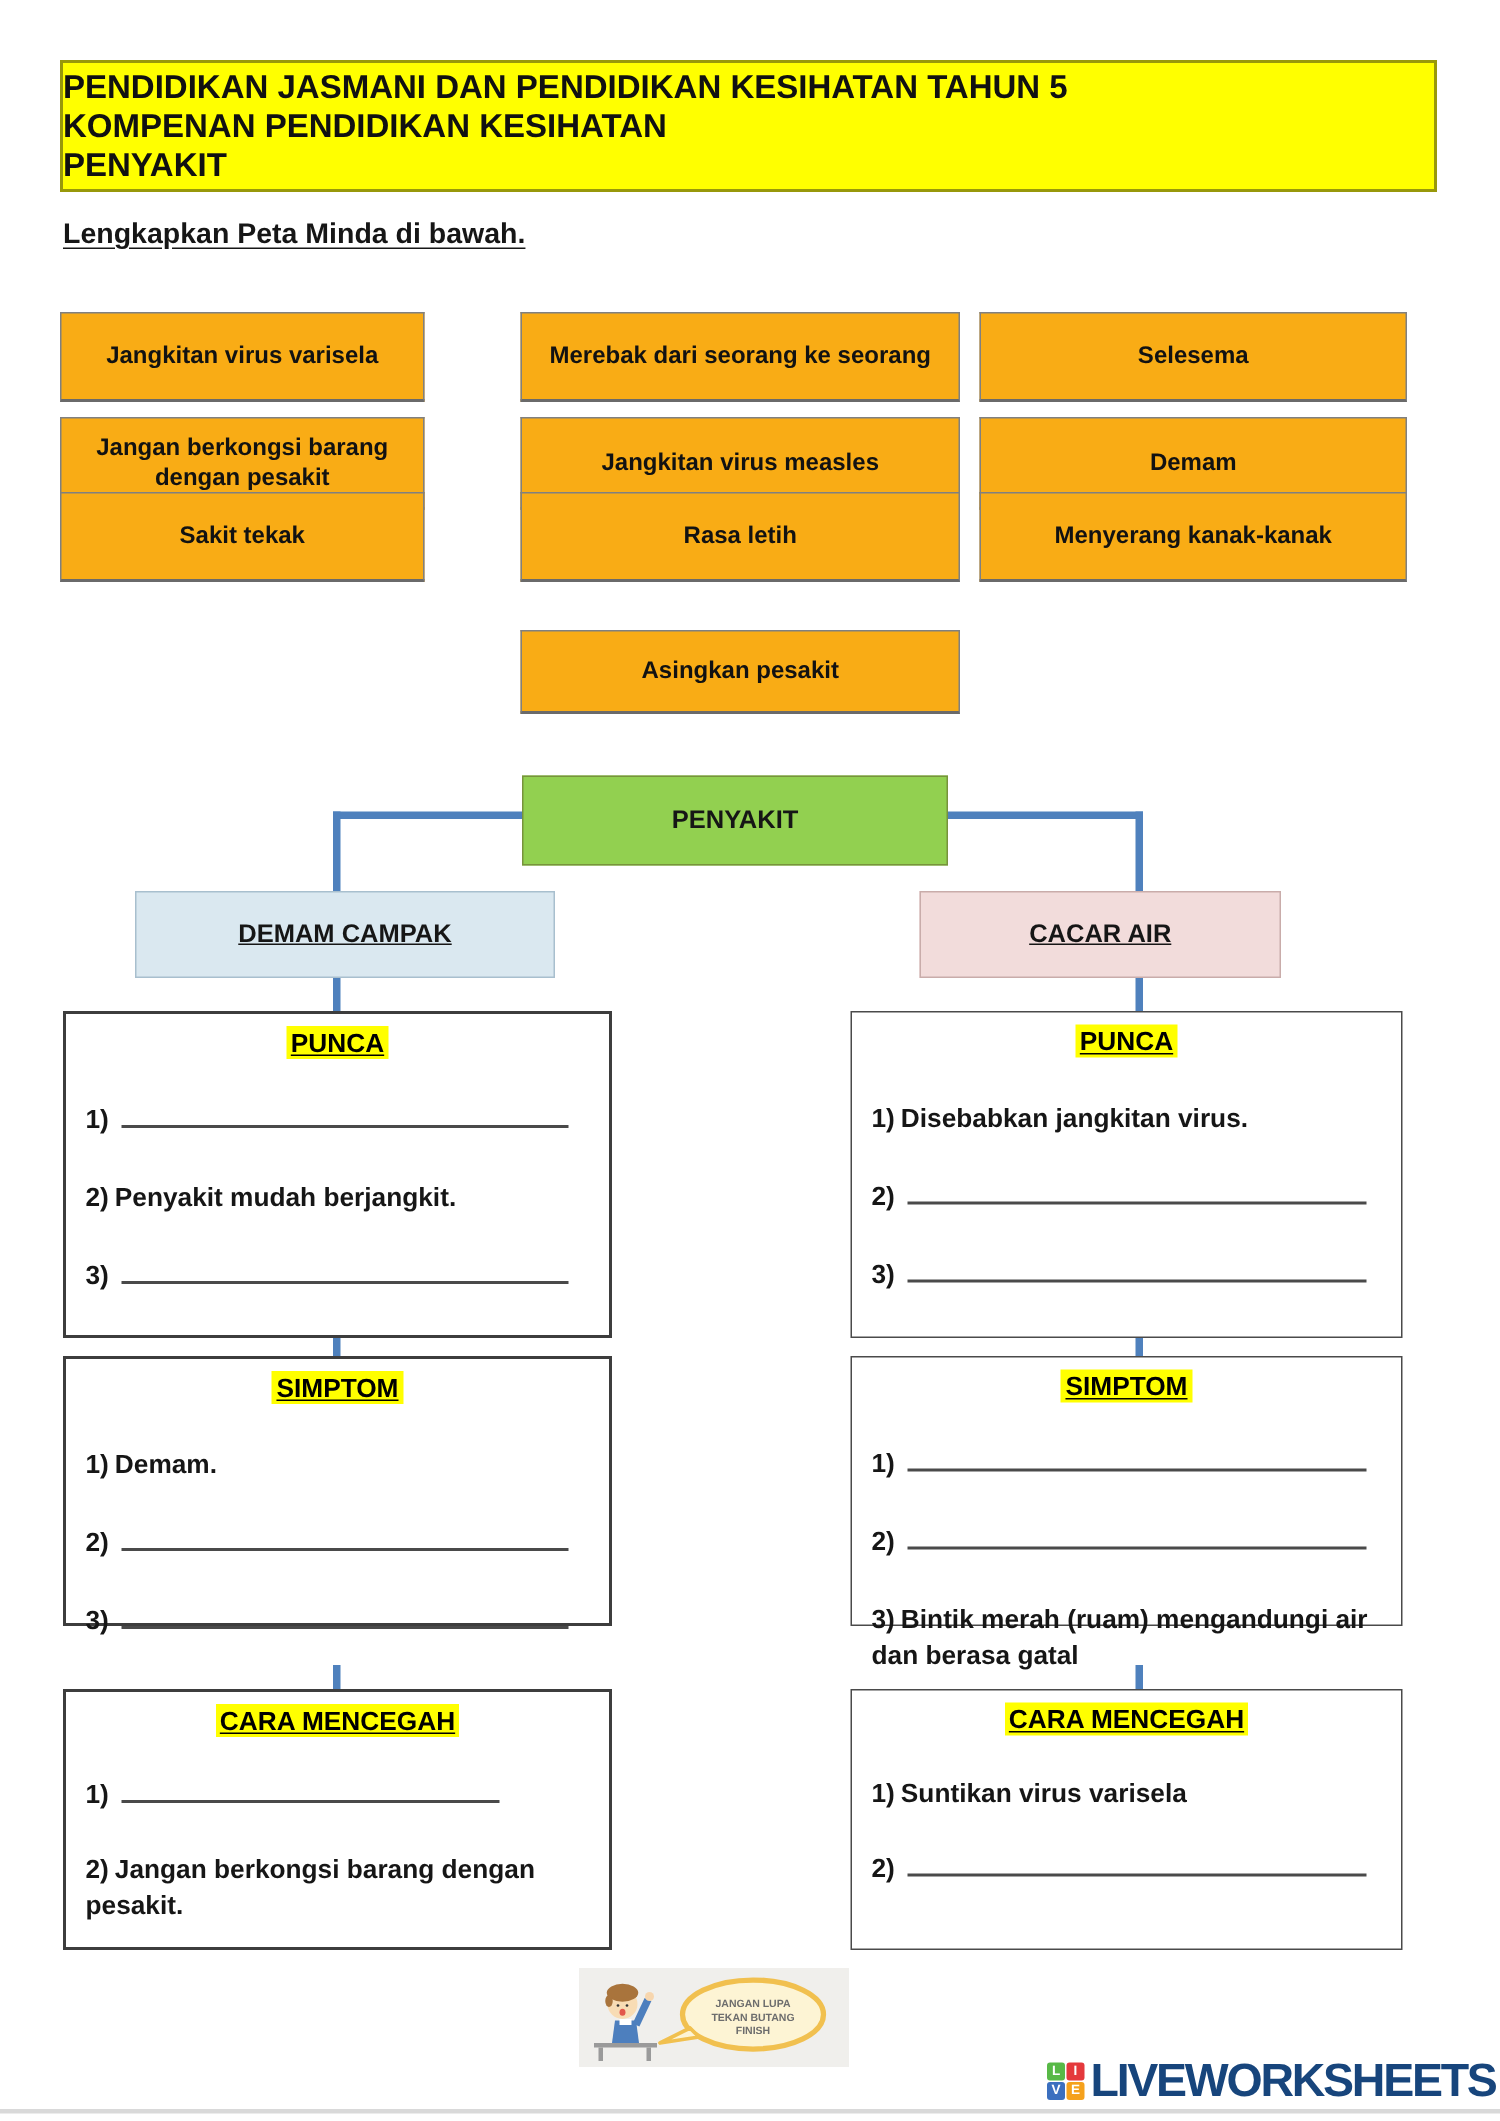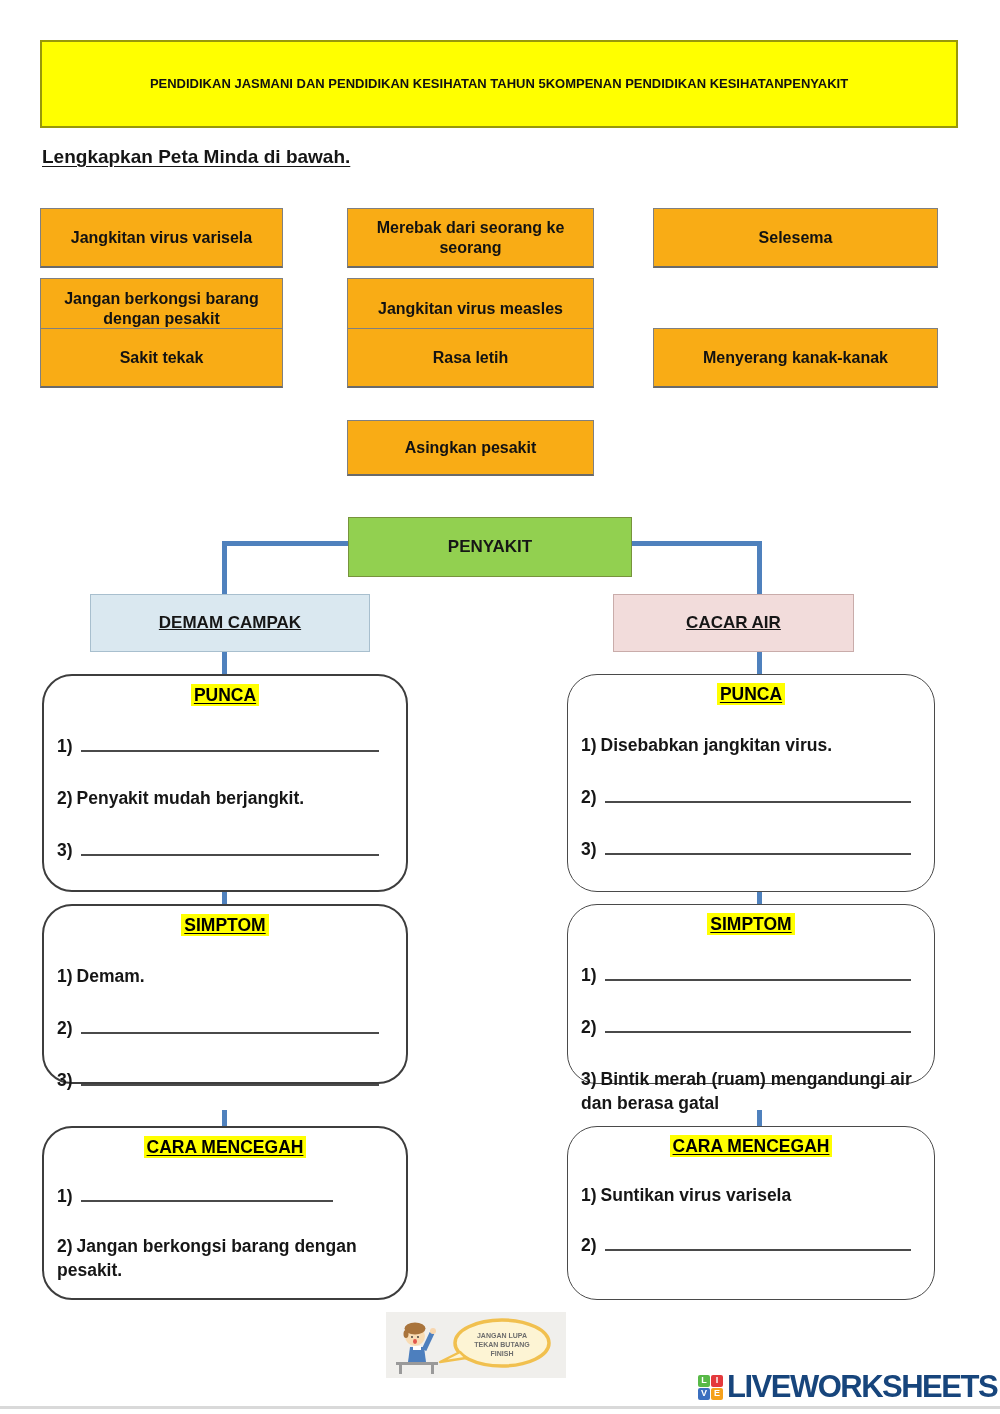--- a/index.html
+++ b/index.html
@@ -1,46 +1,46 @@
 <!DOCTYPE html>
 <html><head>
 <meta charset="utf-8">
 <style>
   html,body{margin:0;padding:0;background:#ffffff;}
   .page{position:relative;width:1000px;height:1414px;background:#ffffff;overflow:hidden;
         font-family:"Liberation Sans",sans-serif;font-weight:bold;color:#161616;}
 
   
   .title-banner{position:absolute;left:40px;top:40px;width:918px;height:88px;background:#FFFF00;
-        border:2px solid #98980a;box-sizing:border-box;display:flex;flex-direction:row;
-        justify-content:center;align-items:center;text-align:center;font-size:13px;line-height:26px;color:#111;}
+        border:2px solid #98980a;box-sizing:border-box;display:flex;flex-direction:column;
+        justify-content:center;align-items:flex-start;text-align:center;font-size:22px;line-height:26px;color:#111;}
   .instruction{position:absolute;left:42px;top:146px;font-size:19px;text-decoration:underline;
         text-underline-offset:3px;}
 
   
   .wb{position:absolute;background:#F9AC15;border:1px solid #808080;border-bottom:2px solid #6a6a6a;
         box-sizing:border-box;display:flex;align-items:center;justify-content:center;text-align:center;
         font-size:16px;line-height:20px;padding:0 14px;color:#121212;}
-  .c1{left:40px;width:243px;}  .c2{left:347px;width:247px;}  .c3{left:653px;width:285px;}
+  .c1{left:40px;width:243px;}  .c2{left:347px;width:293px;}  .c3{left:653px;width:285px;}
   .r1{top:208px;height:60px;}  .r2{top:278px;height:62px;}  .r3{top:328px;height:60px;}  .r4{top:420px;height:56px;}
 
   
   .conn{position:absolute;background:#4F81BD;z-index:1;}
 
   
   .root-node{position:absolute;left:348px;top:517px;width:284px;height:60px;background:#92D050;
         border:1px solid #77933C;box-sizing:border-box;display:flex;align-items:center;justify-content:center;
         font-size:17px;z-index:2;}
   .branch{position:absolute;top:594px;height:58px;box-sizing:border-box;display:flex;align-items:center;
         justify-content:center;font-size:17px;z-index:2;text-decoration:underline;}
   .branch.left{left:90px;width:280px;background:#DAE8F0;border:1px solid #A8BFCE;}
   .branch.right{left:613px;width:241px;background:#F2DCDB;border:1px solid #C9ACAA;}
 
   
-  .abox{position:absolute;background:#ffffff;box-sizing:border-box;z-index:2;border-radius:30px;}
+  .abox{position:absolute;background:#ffffff;box-sizing:border-box;z-index:2;}
   .abox.lcol{left:42px;width:366px;border:2px solid #3d3d3d;}
   .abox.rcol{left:567px;width:368px;border:1.5px solid #4a4a4a;}
   .row-punca{top:674px;height:218px;}
   .row-simptom{top:904px;height:180px;}
   .row-cara{top:1126px;height:174px;}
   .box-title{text-align:center;padding-top:9px;font-size:17.5px;}
   .hl{background:#FFFF00;text-decoration:underline;text-underline-offset:2px;padding:1px 3px;color:#000;}
   .items{padding:0 13px;}
   .item{margin-top:28px;font-size:17.5px;line-height:24px;}
   .row-cara .item{margin-top:26px;}
@@ -80,20 +80,23 @@
       <span>Merebak dari seorang ke seorang</span>
     </div>
   <div class="wb c3 r1">
       <span>Selesema</span>
     </div>
   <div class="wb c1 r2">
       <span>Jangan berkongsi barang dengan pesakit</span>
     </div>
   <div class="wb c2 r2">
       <span>Jangkitan virus measles</span>
+    </div>
+  <div class="wb c3 r2">
+      <span>Demam</span>
     </div>
   <div class="wb c1 r3">
       <span>Sakit tekak</span>
     </div>
   <div class="wb c2 r3">
       <span>Rasa letih</span>
     </div>
   <div class="wb c3 r3">
       <span>Menyerang kanak-kanak</span>
     </div>

